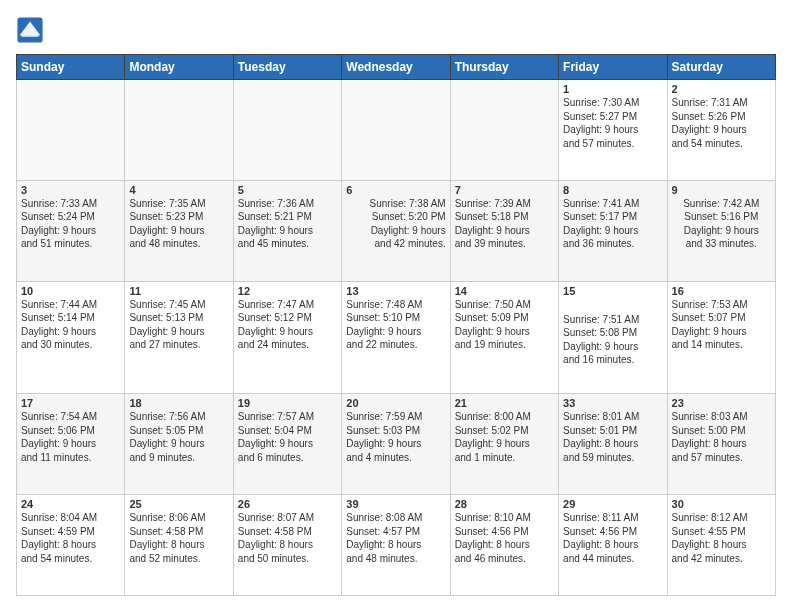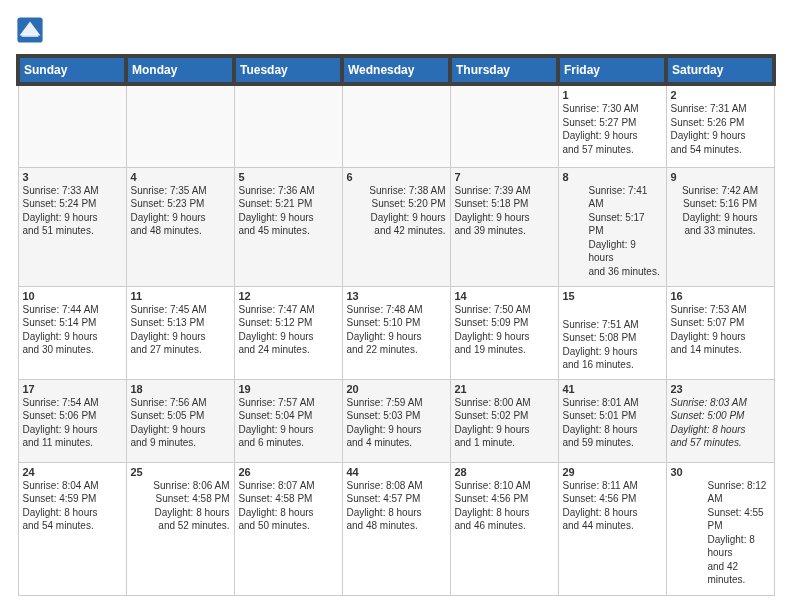--- a/index.html
+++ b/index.html
@@ -60,21 +60,21 @@
       width: 100%;
       table-layout: fixed;
     }
     .calendar th {
       background-color: #2a6db5;
       color: white;
       padding: 5px 4px;
       font-size: 12px;
       font-weight: bold;
       text-align: left;
-      border: 4px solid #404040;
+      border: 1px solid #404040;
     }
     .calendar td {
       border: 1px solid #ccc;
       vertical-align: top;
       padding: 3px 4px;
       font-size: 9.5px;
       color: #333;
       background: #fff;
       height: 80px;
     }
@@ -186,21 +186,21 @@
           </td>
           <td>
             <span class="day-number">7</span>
             <div class="day-info" style="white-space: pre-line;">Sunrise: 7:39 AM
 Sunset: 5:18 PM
 Daylight: 9 hours
 and 39 minutes.</div>
           </td>
           <td>
             <span class="day-number">8</span>
-            <div class="day-info" style="white-space: pre-line; margin-left: 26px;">Sunrise: 7:41 AM
+            <div class="day-info" style="white-space: pre-line;">Sunrise: 7:41 AM
 Sunset: 5:17 PM
 Daylight: 9 hours
 and 36 minutes.</div>
           </td>
           <td>
             <span class="day-number">9</span>
             <div class="day-info" style="white-space: pre-line; text-align: center;">Sunrise: 7:42 AM
 Sunset: 5:16 PM
 Daylight: 9 hours
 and 33 minutes.</div>
@@ -287,58 +287,58 @@
 and 4 minutes.</div>
           </td>
           <td>
             <span class="day-number">21</span>
             <div class="day-info" style="white-space: pre-line;">Sunrise: 8:00 AM
 Sunset: 5:02 PM
 Daylight: 9 hours
 and 1 minute.</div>
           </td>
           <td>
-            <span class="day-number">41</span>
+            <span class="day-number">33</span>
             <div class="day-info" style="white-space: pre-line;">Sunrise: 8:01 AM
 Sunset: 5:01 PM
 Daylight: 8 hours
 and 59 minutes.</div>
           </td>
           <td>
             <span class="day-number">23</span>
-            <div class="day-info" style="white-space: pre-line; font-style: italic;">Sunrise: 8:03 AM
+            <div class="day-info" style="white-space: pre-line;">Sunrise: 8:03 AM
 Sunset: 5:00 PM
 Daylight: 8 hours
 and 57 minutes.</div>
           </td>
         </tr>
         <tr>
           <td>
             <span class="day-number">24</span>
             <div class="day-info" style="white-space: pre-line;">Sunrise: 8:04 AM
 Sunset: 4:59 PM
 Daylight: 8 hours
 and 54 minutes.</div>
           </td>
           <td>
             <span class="day-number">25</span>
-            <div class="day-info" style="white-space: pre-line; text-align: right;">Sunrise: 8:06 AM
+            <div class="day-info" style="white-space: pre-line;">Sunrise: 8:06 AM
 Sunset: 4:58 PM
 Daylight: 8 hours
 and 52 minutes.</div>
           </td>
           <td>
             <span class="day-number">26</span>
             <div class="day-info" style="white-space: pre-line;">Sunrise: 8:07 AM
 Sunset: 4:58 PM
 Daylight: 8 hours
 and 50 minutes.</div>
           </td>
           <td>
-            <span class="day-number">44</span>
+            <span class="day-number">39</span>
             <div class="day-info" style="white-space: pre-line;">Sunrise: 8:08 AM
 Sunset: 4:57 PM
 Daylight: 8 hours
 and 48 minutes.</div>
           </td>
           <td>
             <span class="day-number">28</span>
             <div class="day-info" style="white-space: pre-line;">Sunrise: 8:10 AM
 Sunset: 4:56 PM
 Daylight: 8 hours
@@ -346,21 +346,21 @@
           </td>
           <td>
             <span class="day-number">29</span>
             <div class="day-info" style="white-space: pre-line;">Sunrise: 8:11 AM
 Sunset: 4:56 PM
 Daylight: 8 hours
 and 44 minutes.</div>
           </td>
           <td>
             <span class="day-number">30</span>
-            <div class="day-info" style="white-space: pre-line; margin-left: 37px;">Sunrise: 8:12 AM
+            <div class="day-info" style="white-space: pre-line;">Sunrise: 8:12 AM
 Sunset: 4:55 PM
 Daylight: 8 hours
 and 42 minutes.</div>
           </td>
         </tr>
       </tbody>
   </table>
 </div>
 
 </body></html>

